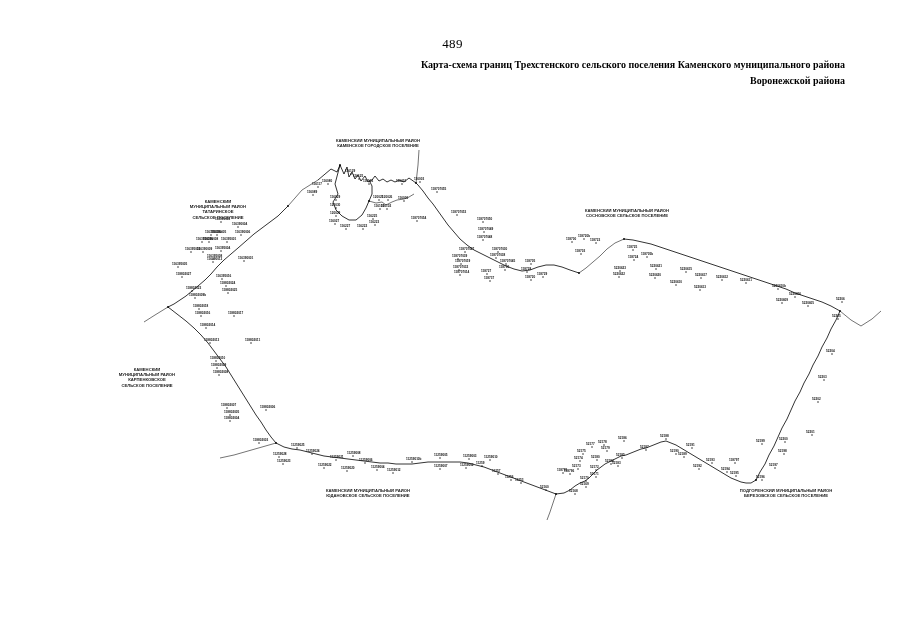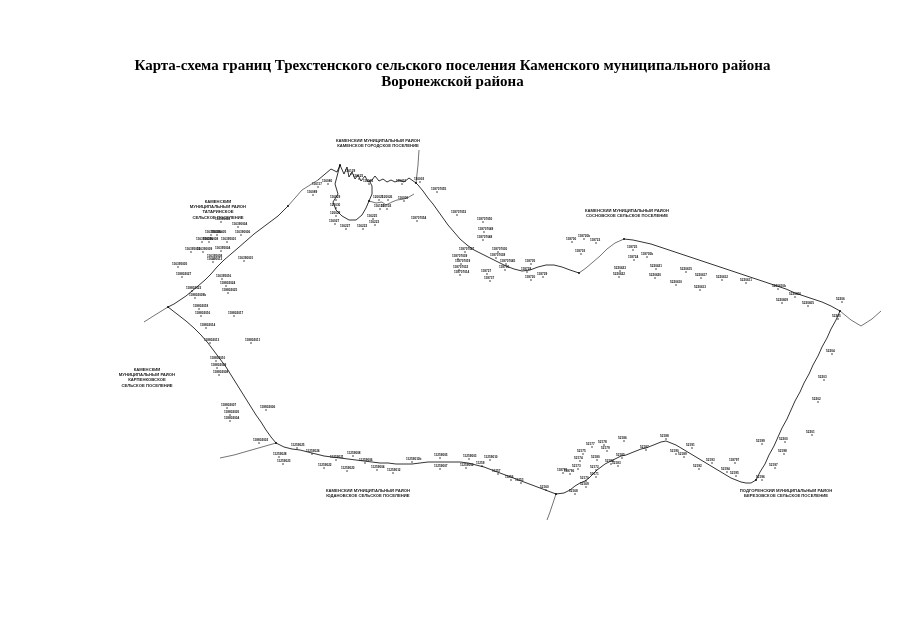--- a/index.html
+++ b/index.html
@@ -7,22 +7,22 @@
     width:905px;height:640px;background:#ffffff;
     font-family:"Liberation Serif", serif;
     color:#000;overflow:hidden;position:relative;
   }
   #page{position:relative;width:905px;height:640px;}
   .page-number{
     position:absolute;top:36px;left:0;width:905px;text-align:center;
     font-size:13px;font-family:"Liberation Serif",serif;letter-spacing:0.3px;
   }
   .doc-title{
-    position:absolute;top:57px;left:60px;width:785px;text-align:center;
-    font-size:15px;font-weight:bold;line-height:16px;
+    position:absolute;top:57px;left:60px;width:785px;text-align:right;
+    font-size:10px;font-weight:bold;line-height:16px;
     font-family:"Liberation Serif",serif;
   }
   .doc-title .l2{display:block;}
   #map-wrap{position:absolute;top:110px;left:0;width:905px;height:430px;}
   svg{display:block;}
   .blabel{
     font-family:"Liberation Sans", sans-serif;
     font-size:3.1px;fill:#111;font-weight:bold;letter-spacing:0;
   }
   .region-label{
@@ -31,20 +31,21 @@
   }
   .bline{fill:none;stroke:#000;stroke-width:0.55;}
   .bline2{fill:none;stroke:#000;stroke-width:0.8;}
   .vtx{fill:#000;}
 </style>
 </head>
 <body>
 
 <div id="page">
 
+  <div class="page-number">489</div>
 
   <div class="doc-title">
     <span>Карта-схема границ Трехстенского сельского поселения Каменского муниципального района</span>
     <span class="l2">Воронежской района</span>
   </div>
 
   <div id="map-wrap">
     <svg id="map-svg" width="905" height="430" viewBox="0 0 905 430">
 
       <g>

